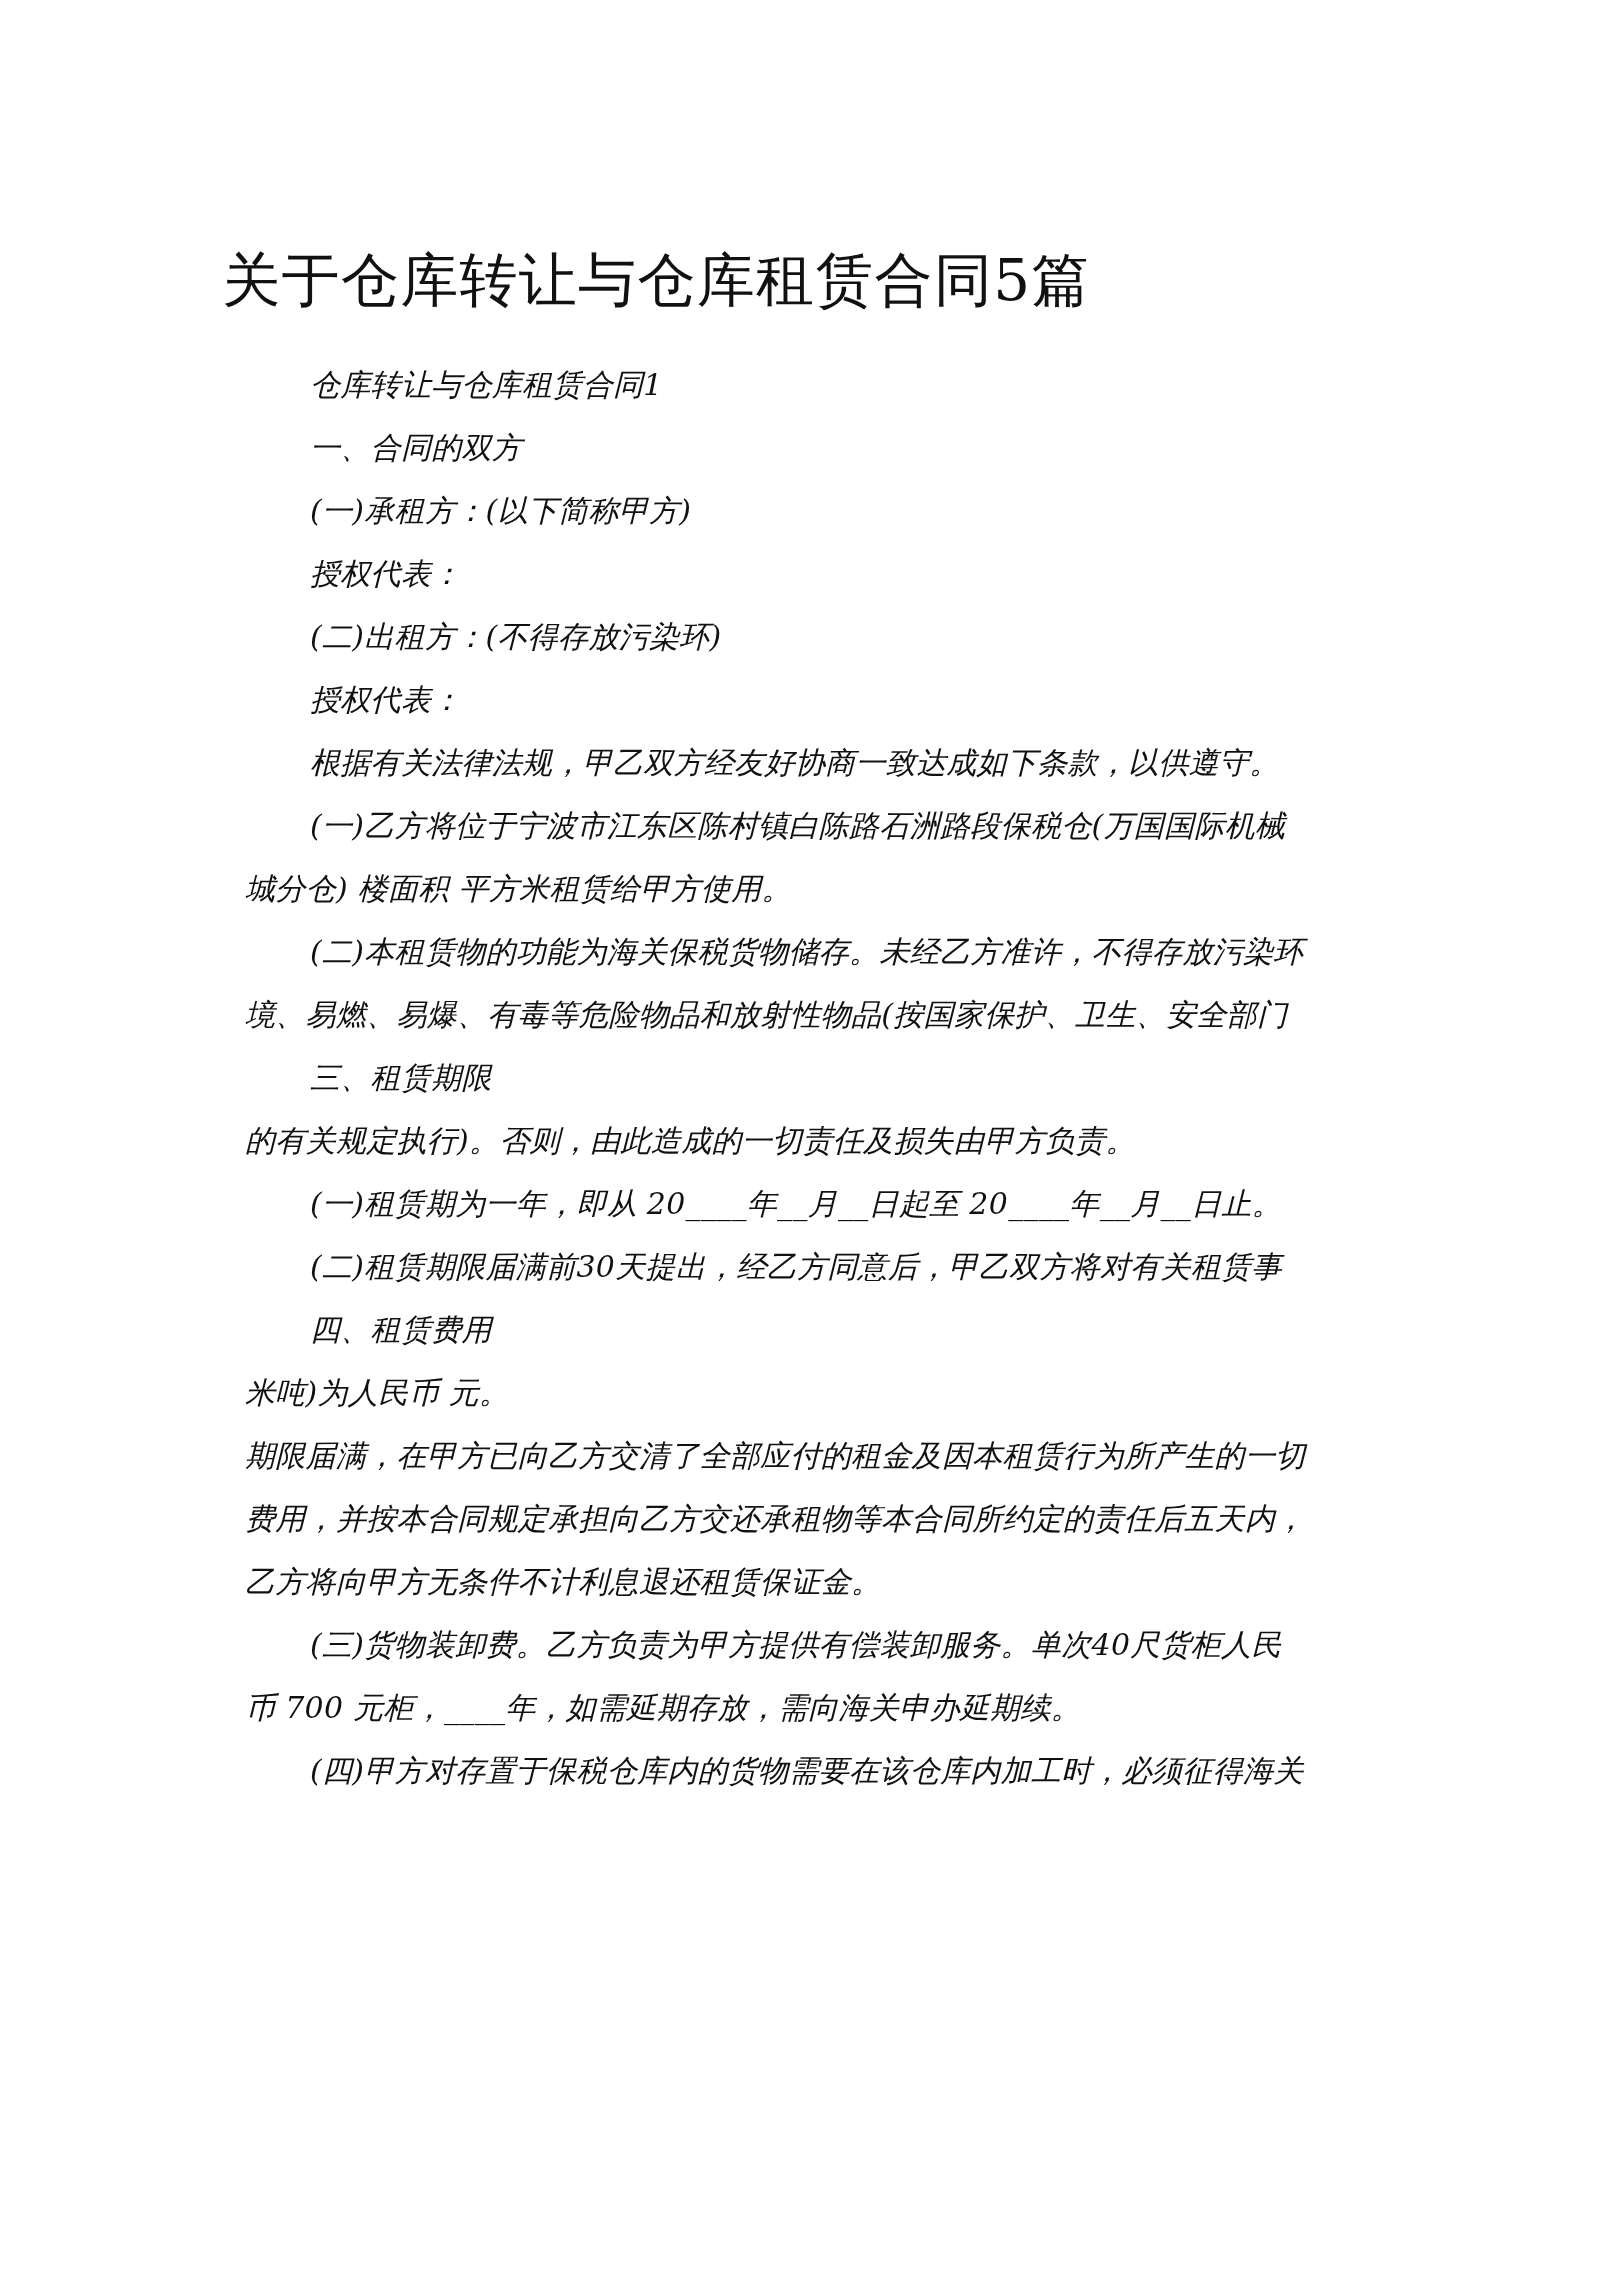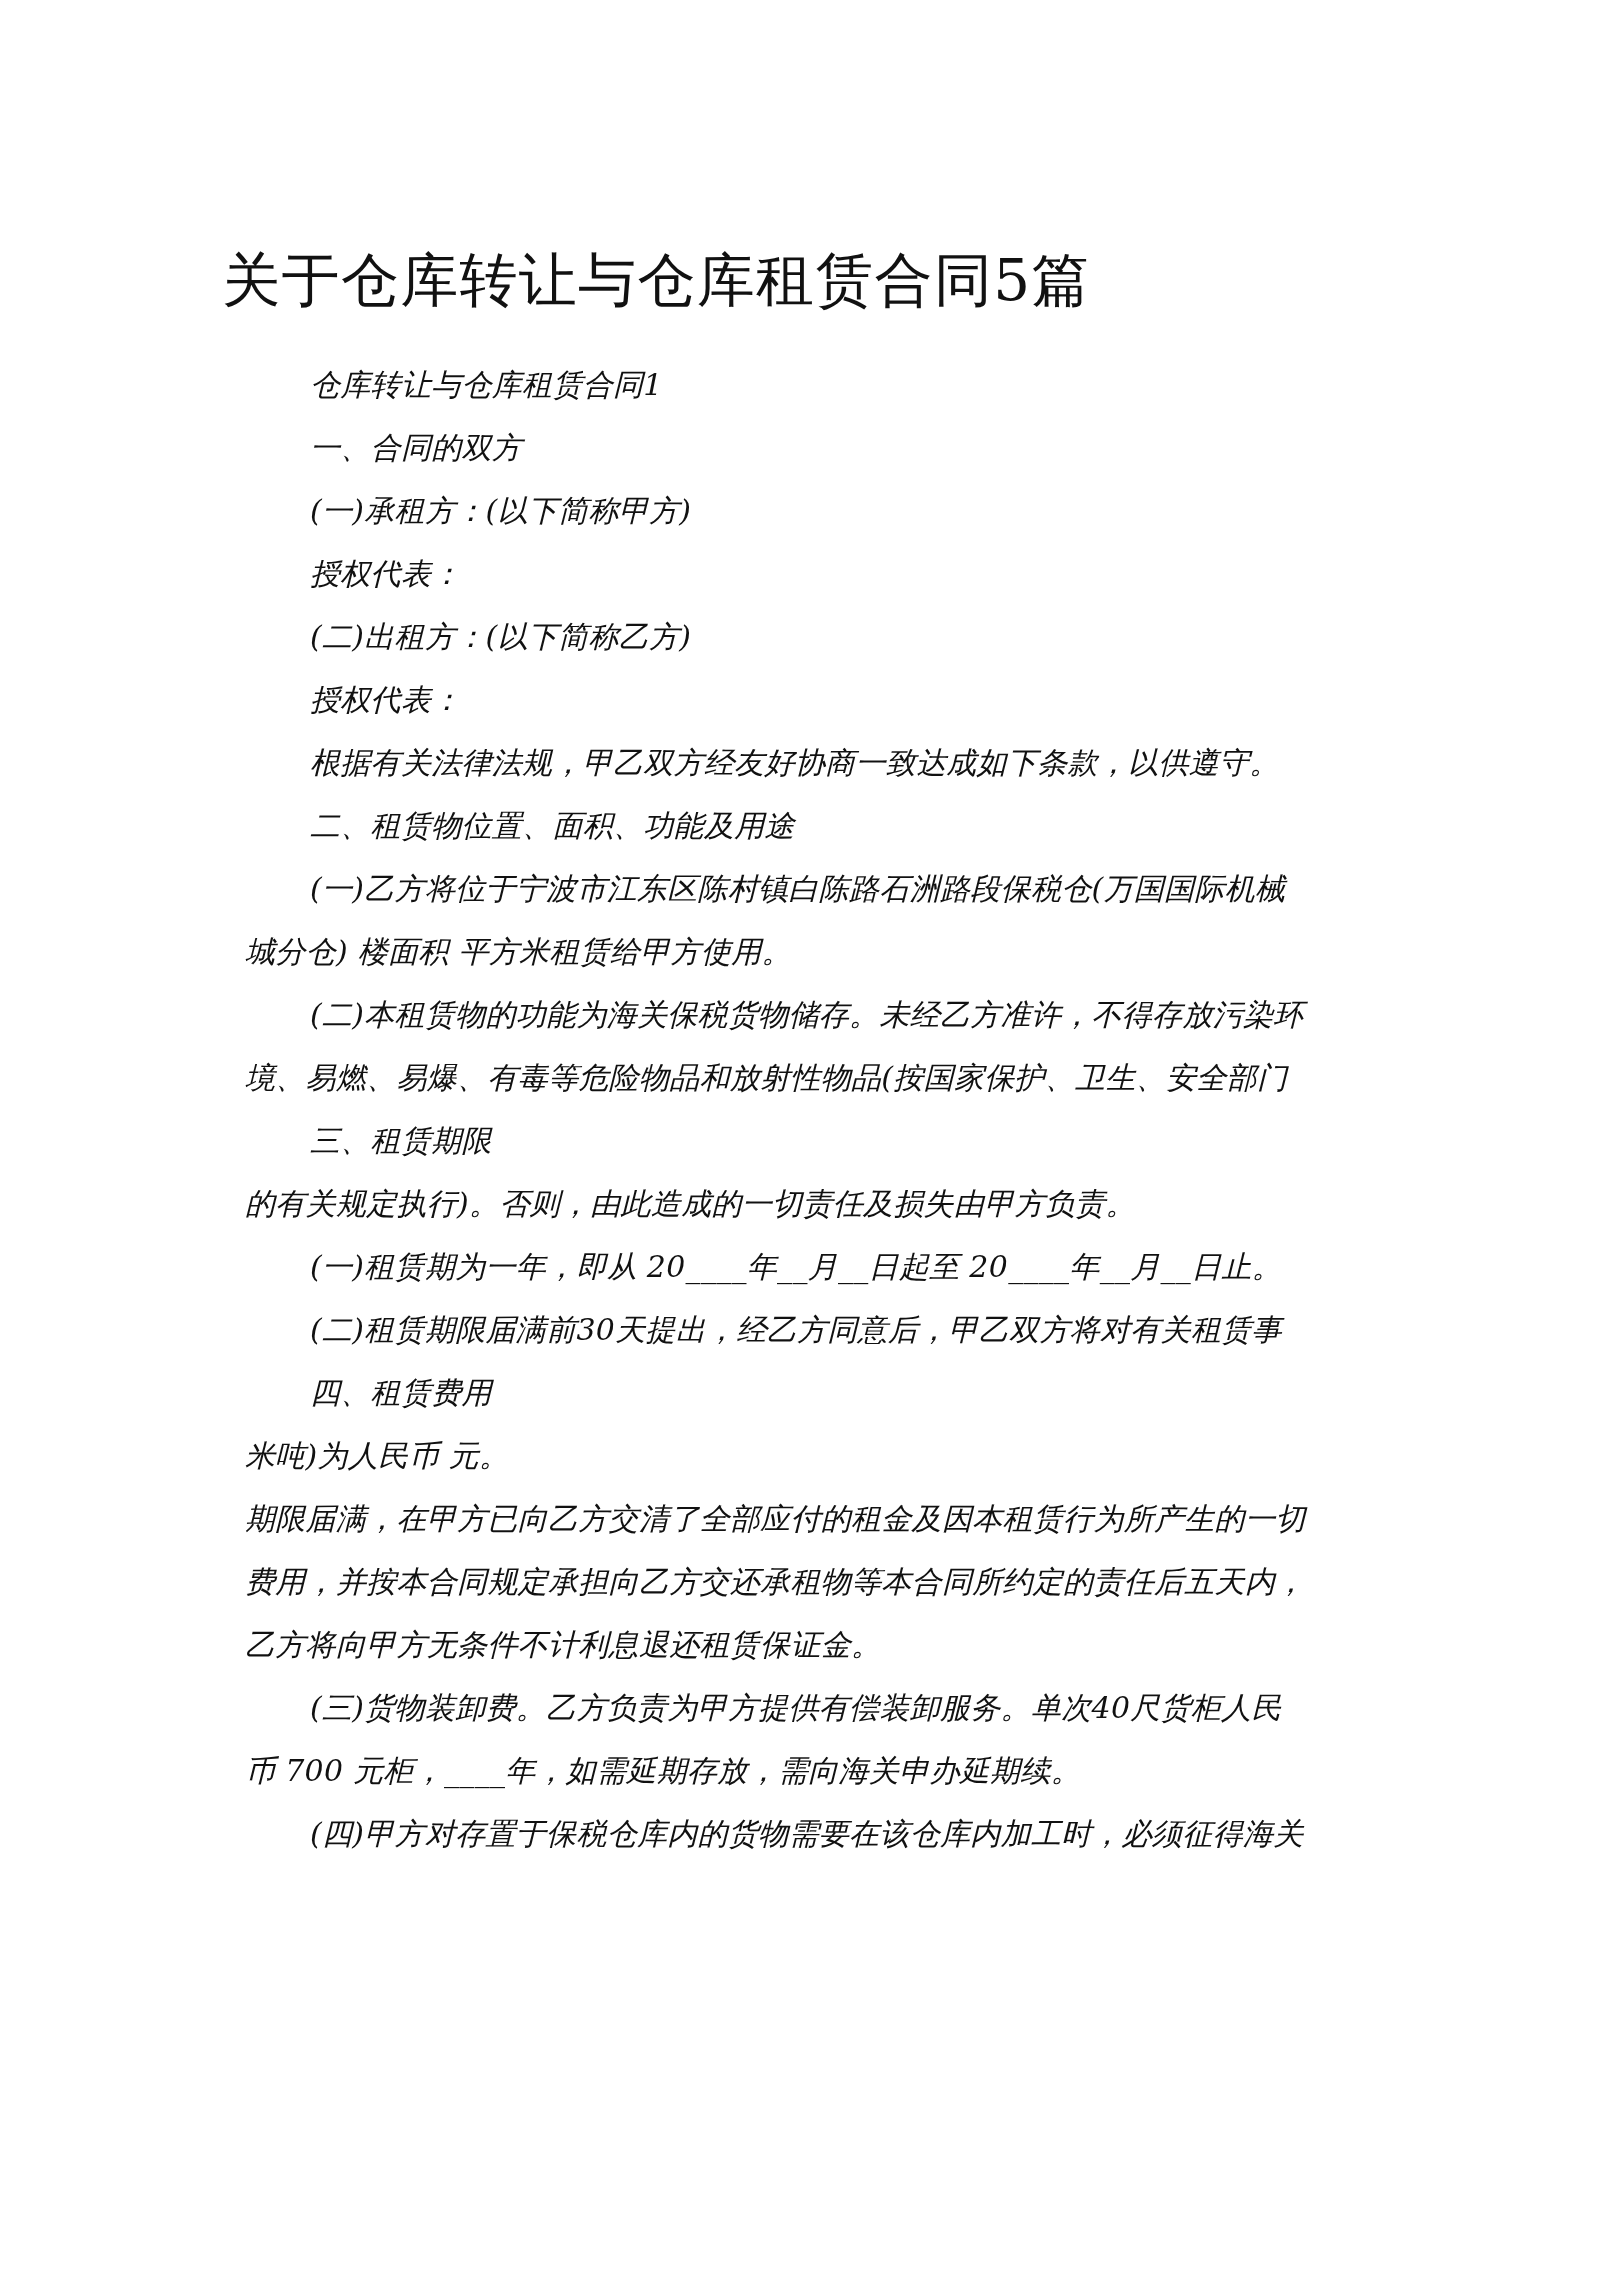--- a/index.html
+++ b/index.html
@@ -15,24 +15,23 @@
 </head>
 <body>
 
 <h1 class="title">关于仓库转让与仓库租赁合同5篇</h1>
 
 <div class="body">
   <div class="line indent">仓库转让与仓库租赁合同1</div>
   <div class="line indent">一、合同的双方</div>
   <div class="line indent">(一)承租方：(以下简称甲方)</div>
   <div class="line indent">授权代表：</div>
-  <div class="line indent">(二)出租方：(以下简称乙方)</div>
+  <div class="line indent">(二)出租方：(不得存放污染环)</div>
   <div class="line indent">授权代表：</div>
   <div class="line indent">根据有关法律法规，甲乙双方经友好协商一致达成如下条款，以供遵守。</div>
-  <div class="line indent">二、租赁物位置、面积、功能及用途</div>
   <div class="line indent">(一)乙方将位于宁波市江东区陈村镇白陈路石洲路段保税仓(万国国际机械</div>
   <div class="line">城分仓) 楼面积 平方米租赁给甲方使用。</div>
   <div class="line indent">(二)本租赁物的功能为海关保税货物储存。未经乙方准许，不得存放污染环</div>
   <div class="line">境、易燃、易爆、有毒等危险物品和放射性物品(按国家保护、卫生、安全部门</div>
   <div class="line indent">三、租赁期限</div>
   <div class="line">的有关规定执行)。否则，由此造成的一切责任及损失由甲方负责。</div>
   <div class="line indent">(一)租赁期为一年，即从 20____年__月__日起至 20____年__月__日止。</div>
   <div class="line indent">(二)租赁期限届满前30天提出，经乙方同意后，甲乙双方将对有关租赁事</div>
   <div class="line indent">四、租赁费用</div>
   <div class="line">米吨)为人民币 元。</div>

